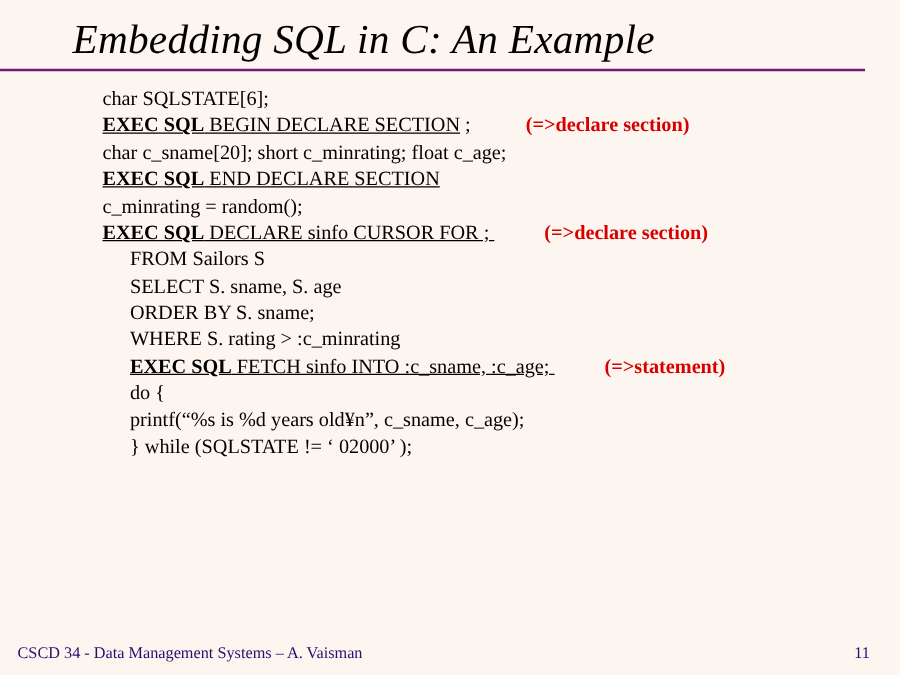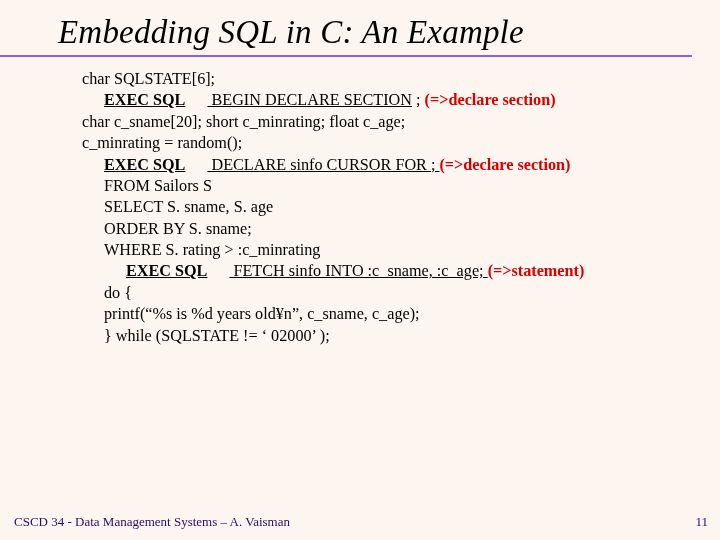--- a/index.html
+++ b/index.html
@@ -10,60 +10,61 @@
     font-family: "Times New Roman", Times, serif;
     position: relative;
     overflow: hidden;
   }
   .title {
     font-style: italic;
     font-size: 33px;
     font-weight: normal;
     color: #000;
     padding: 14px 0 4px 58px;
-    border-bottom: 2px solid #8b5cf6;
+    border-bottom: 2px solid #701a75;
     margin: 0 28px 0 0;
     letter-spacing: 0.2px;
   }
   .code {
     padding: 12px 27px 0 82px;
     font-size: 16.2px;
     line-height: 1.32;
     color: #000;
     font-family: "Times New Roman", Times, serif;
   }
   .code .line { white-space: nowrap; }
   .b { font-weight: bold; }
-  .u { text-decoration: underline; margin-left: 22px; }
-  .red { color: #d70000; font-weight: bold; }
+  .u { text-decoration: underline; }
+  .red { color: #d70000; font-weight: bold; margin-left: 40px; }
   .ind1 { padding-left: 22px; }
   .footer {
     position: absolute;
     bottom: 10px;
     left: 14px;
-    right: 12px;
+    right: 24px;
     display: flex;
     justify-content: space-between;
     font-size: 13px;
     color: #2b0b6e;
   }
   .pagenum { color: #2b0b6e; }
 </style>
 </head>
 <body>
 
 <div class="title">Embedding SQL in C: An Example</div>
 
 <div class="code">
   <div class="line">char SQLSTATE[6];</div>
 
   <div class="line"><span class="b u">EXEC SQL</span><span class="u"> BEGIN DECLARE SECTION</span><span> ; </span><span class="red">(=&gt;declare section)</span></div>
 
   <div class="line">char c_sname[20]; short c_minrating; float c_age;</div>
 
+  <div class="line"><span class="b u">EXEC SQL</span><span class="u"> END DECLARE SECTION</span></div>
 
   <div class="line">c_minrating = random();</div>
 
   <div class="line"><span class="b u">EXEC SQL</span><span class="u"> DECLARE sinfo CURSOR FOR ; </span><span class="red">(=&gt;declare section)</span></div>
 
   <div class="line ind1">FROM Sailors S</div>
   <div class="line ind1">SELECT S. sname, S. age</div>
   <div class="line ind1">ORDER BY S. sname;</div>
   <div class="line ind1">WHERE S. rating &gt; :c_minrating</div>
   <div class="line ind1"><span class="b u">EXEC SQL</span><span class="u"> FETCH sinfo INTO :c_sname, :c_age; </span><span class="red">(=&gt;statement)</span></div>

